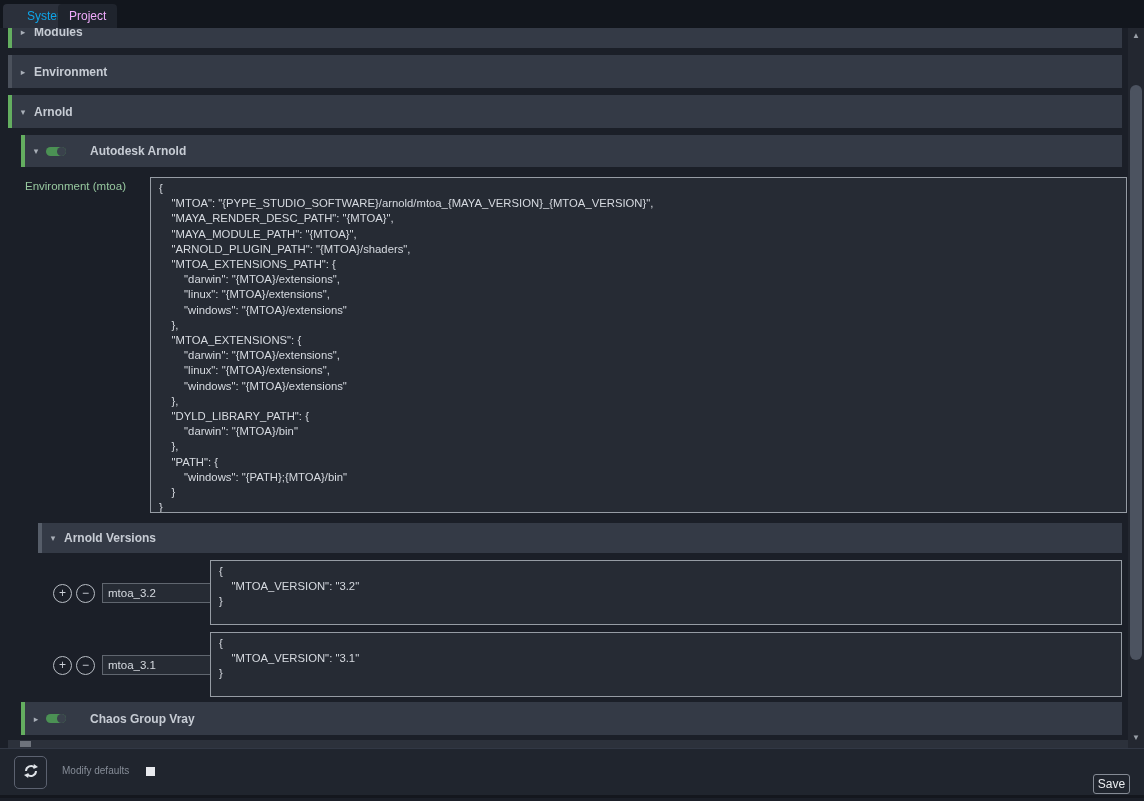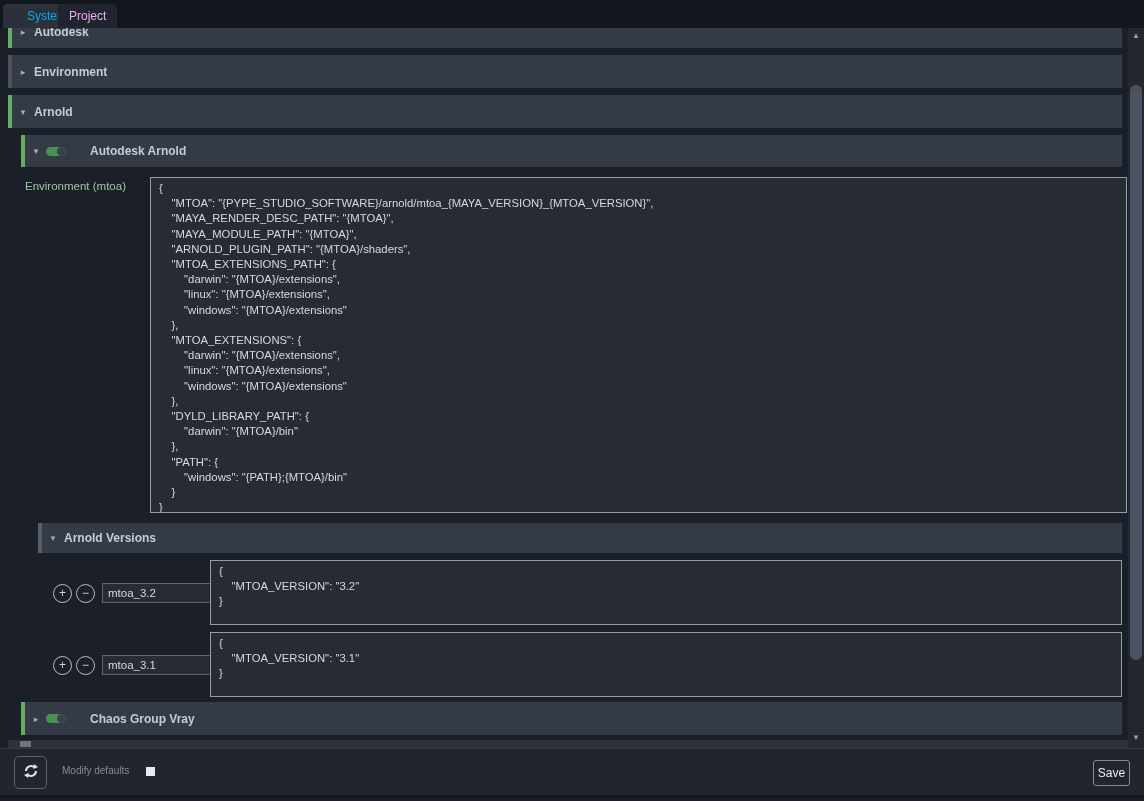--- a/index.html
+++ b/index.html
@@ -64,40 +64,40 @@
   .hscroll .thumb { position:absolute; left:12px; top:1px; width:11px; height:6px; background:#6e737c; cursor:pointer; }
 
   
   .footer { position:absolute; left:0; right:0; top:748px; height:50px; background:#20252e;
             border-top:1px solid #323845; }
   .refresh-btn { position:absolute; left:14px; top:7px; width:33px; height:33px; background:transparent;
                  border:1px solid #5c6270; border-radius:5px; cursor:pointer;
                  display:flex; align-items:center; justify-content:center; }
   .modify-label { position:absolute; left:62px; top:16px; font-size:10px; color:#858c97; }
   .modify-check { position:absolute; left:146px; top:18px; width:9px; height:9px; background:#e8eaee; cursor:pointer; }
-  .save-btn { position:absolute; right:14px; top:11px; width:37px; height:26px; background:transparent;
+  .save-btn { position:absolute; right:14px; top:25px; width:37px; height:20px; background:transparent;
               border:1px solid #858b95; border-radius:3px; color:#e8ebee; font-size:12px; cursor:pointer;
               font-family:"Liberation Sans", sans-serif; }
   .bottom-strip { position:absolute; left:0; right:0; bottom:0; height:3px; background:#14171e; }
 </style>
 </head>
 <body>
 
 <div class="app">
 
   <div class="tabbar">
     <div class="tab tab-system active">System</div>
     <div class="tab tab-project">Project</div>
   </div>
 
   <div class="content">
 
     <div class="hrow row-modules">
       <span class="arrow">▸</span>
-      <span class="htitle">Autodesk</span>
+      <span class="htitle">Modules</span>
     </div>
 
     <div class="hrow row-applications">
       <span class="arrow">▸</span>
       <span class="htitle">Environment</span>
     </div>
 
     <div class="hrow row-tools">
       <span class="arrow">▾</span>
       <span class="htitle">Arnold</span>

